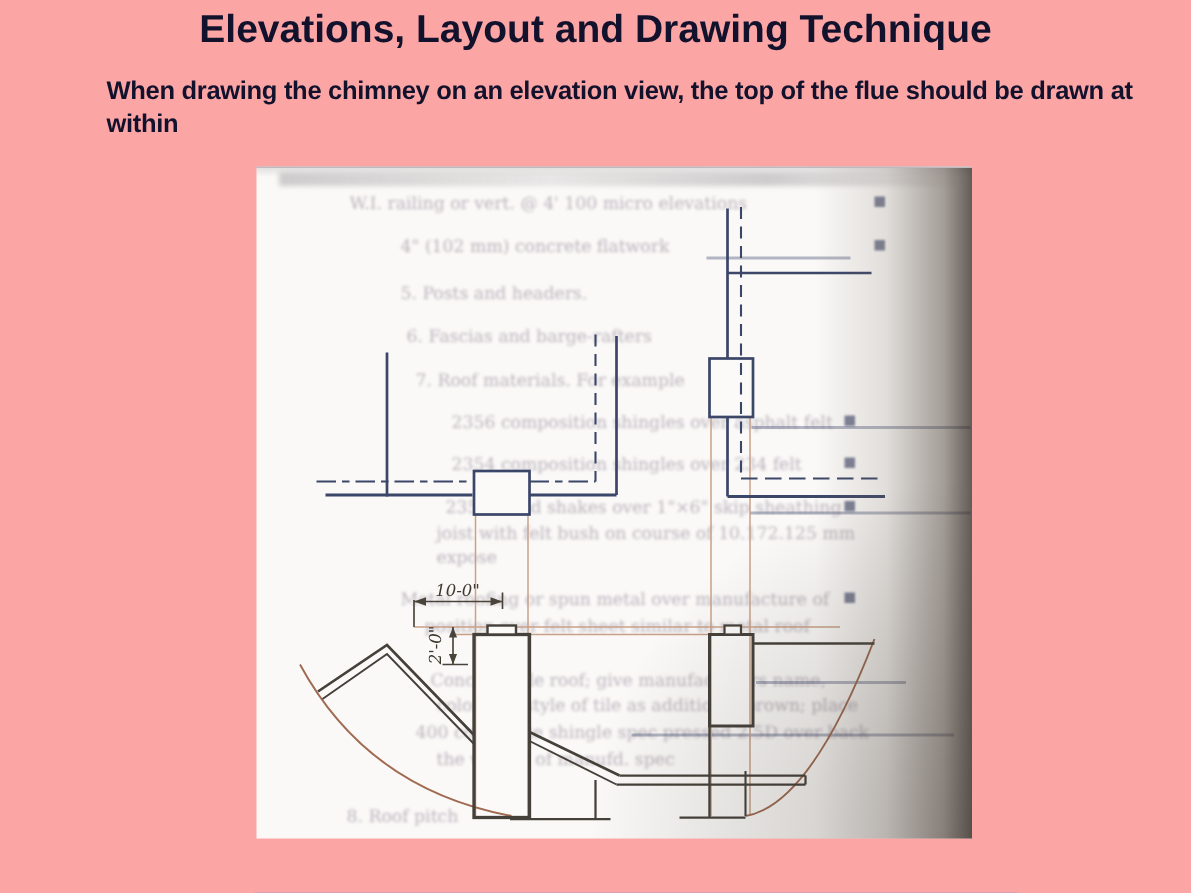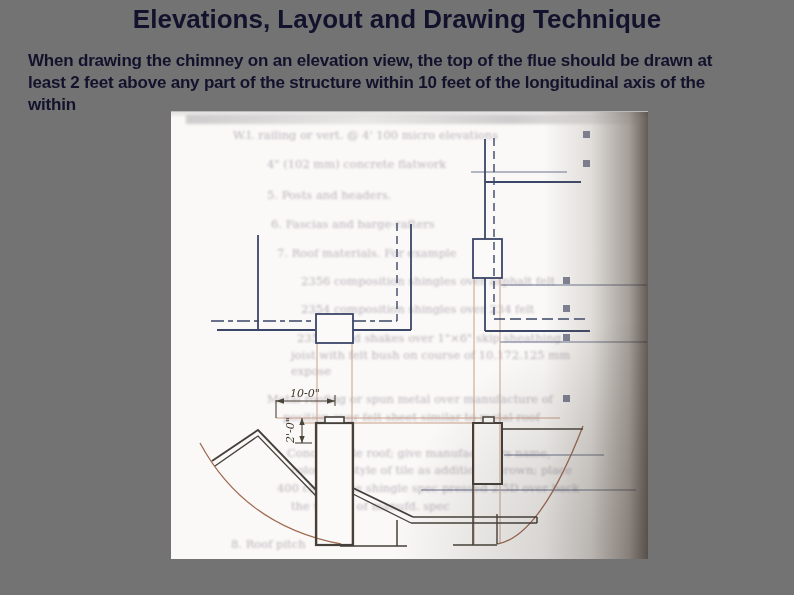--- a/index.html
+++ b/index.html
@@ -1,23 +1,23 @@
 <!DOCTYPE html>
 <html><head>
 <meta charset="utf-8">
 <style>
   html,body{margin:0;padding:0;}
   body{width:794px;height:595px;overflow:hidden;background:#999bcb;}
-  .slide{position:relative;width:794px;height:595px;background:#737373;
+  .slide{position:relative;width:794px;height:595px;background:#fca5a5;
          font-family:"Liberation Sans",sans-serif;color:#12122d;}
   .title{position:absolute;top:4px;left:0;width:100%;text-align:center;
          font-size:26px;font-weight:bold;letter-spacing:0px;color:#12122d;}
   .body-text{position:absolute;left:28px;top:50px;width:752px;
          font-size:17px;font-weight:bold;line-height:22px;letter-spacing:-0.2px;color:#12122d;}
-  .body-text div{white-space:nowrap;}
+  .body-text div{white-space:nowrap;margin-left:43px;}
 
   
   .photo{position:absolute;left:171px;top:111px;width:477px;height:447px;
          background:#faf9f7;border-top:1px solid rgba(140,135,145,0.55);}
   .photo::after{content:"";position:absolute;inset:0;pointer-events:none;
          background:
            radial-gradient(ellipse at 100% 100%, rgba(60,50,44,0.30), rgba(60,50,44,0) 38%),
            linear-gradient(to right, rgba(0,0,0,0) 78%, rgba(112,98,88,0.18) 88%, rgba(80,68,60,0.50) 96%, rgba(56,47,41,0.78) 100%),
            linear-gradient(to bottom, rgba(130,125,132,0.20), rgba(130,125,132,0) 6px);}
   .top-smudge{position:absolute;left:15px;top:3px;width:452px;height:9px;
@@ -38,21 +38,20 @@
 </style>
 </head>
 <body>
 
 <div class="slide">
 
   <div class="title">Elevations, Layout and Drawing Technique</div>
 
   <div class="body-text">
     <div>When drawing the chimney on an elevation view, the top of the flue should be drawn at</div>
-    <div>least 2 feet above any part of the structure within 10 feet of the longitudinal axis of the</div>
     <div>within</div>
   </div>
 
   <div class="photo">
     <div class="bleed">
         <div class="bleed-line" style="left: 62px; top: 16px;">W.I. railing or vert. @ 4' 100 micro elevations</div>
         <div class="bleed-bullet" style="left: 412px; top: 19px;"></div>
         <div class="bleed-line" style="left: 96px; top: 45px;">4" (102 mm) concrete flatwork</div>
         <div class="bleed-bullet" style="left: 412px; top: 48px;"></div>
         <div class="bleed-line" style="left: 96px; top: 76px;">5. Posts and headers.</div>

